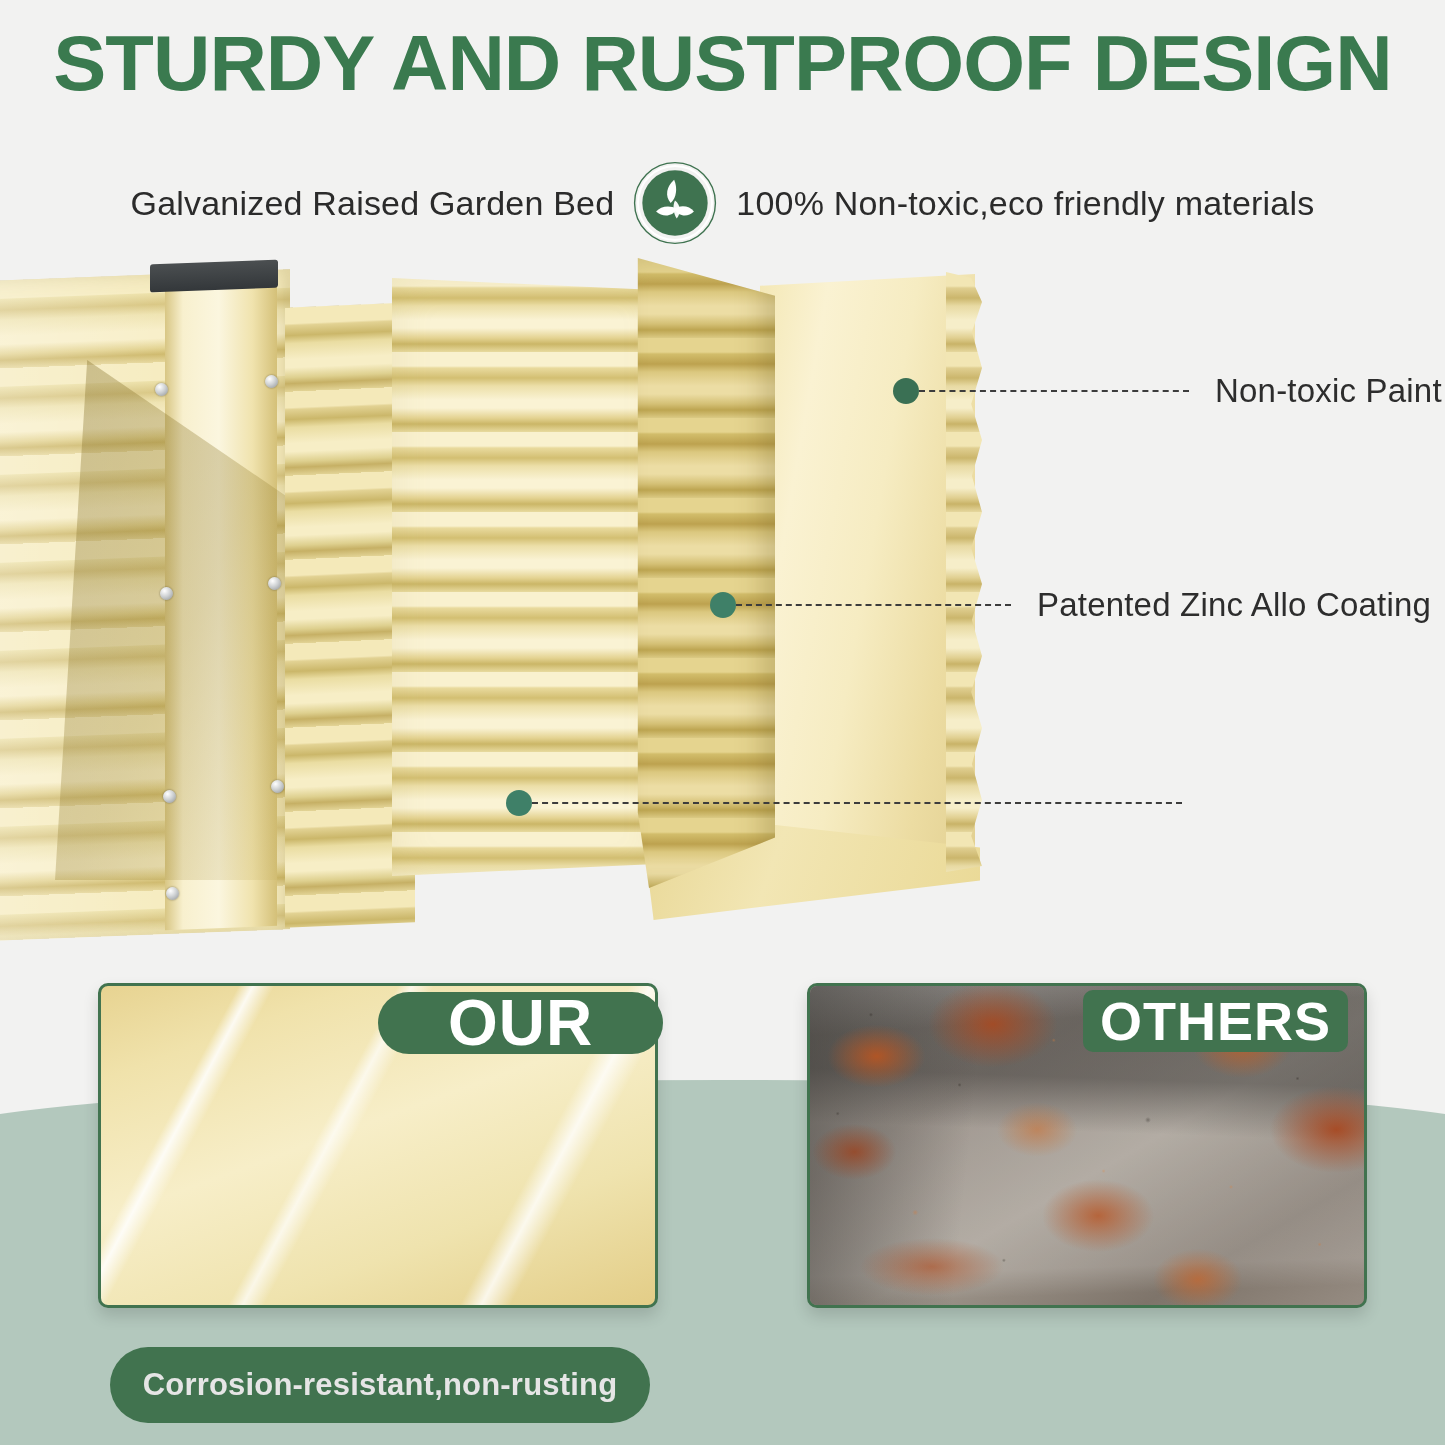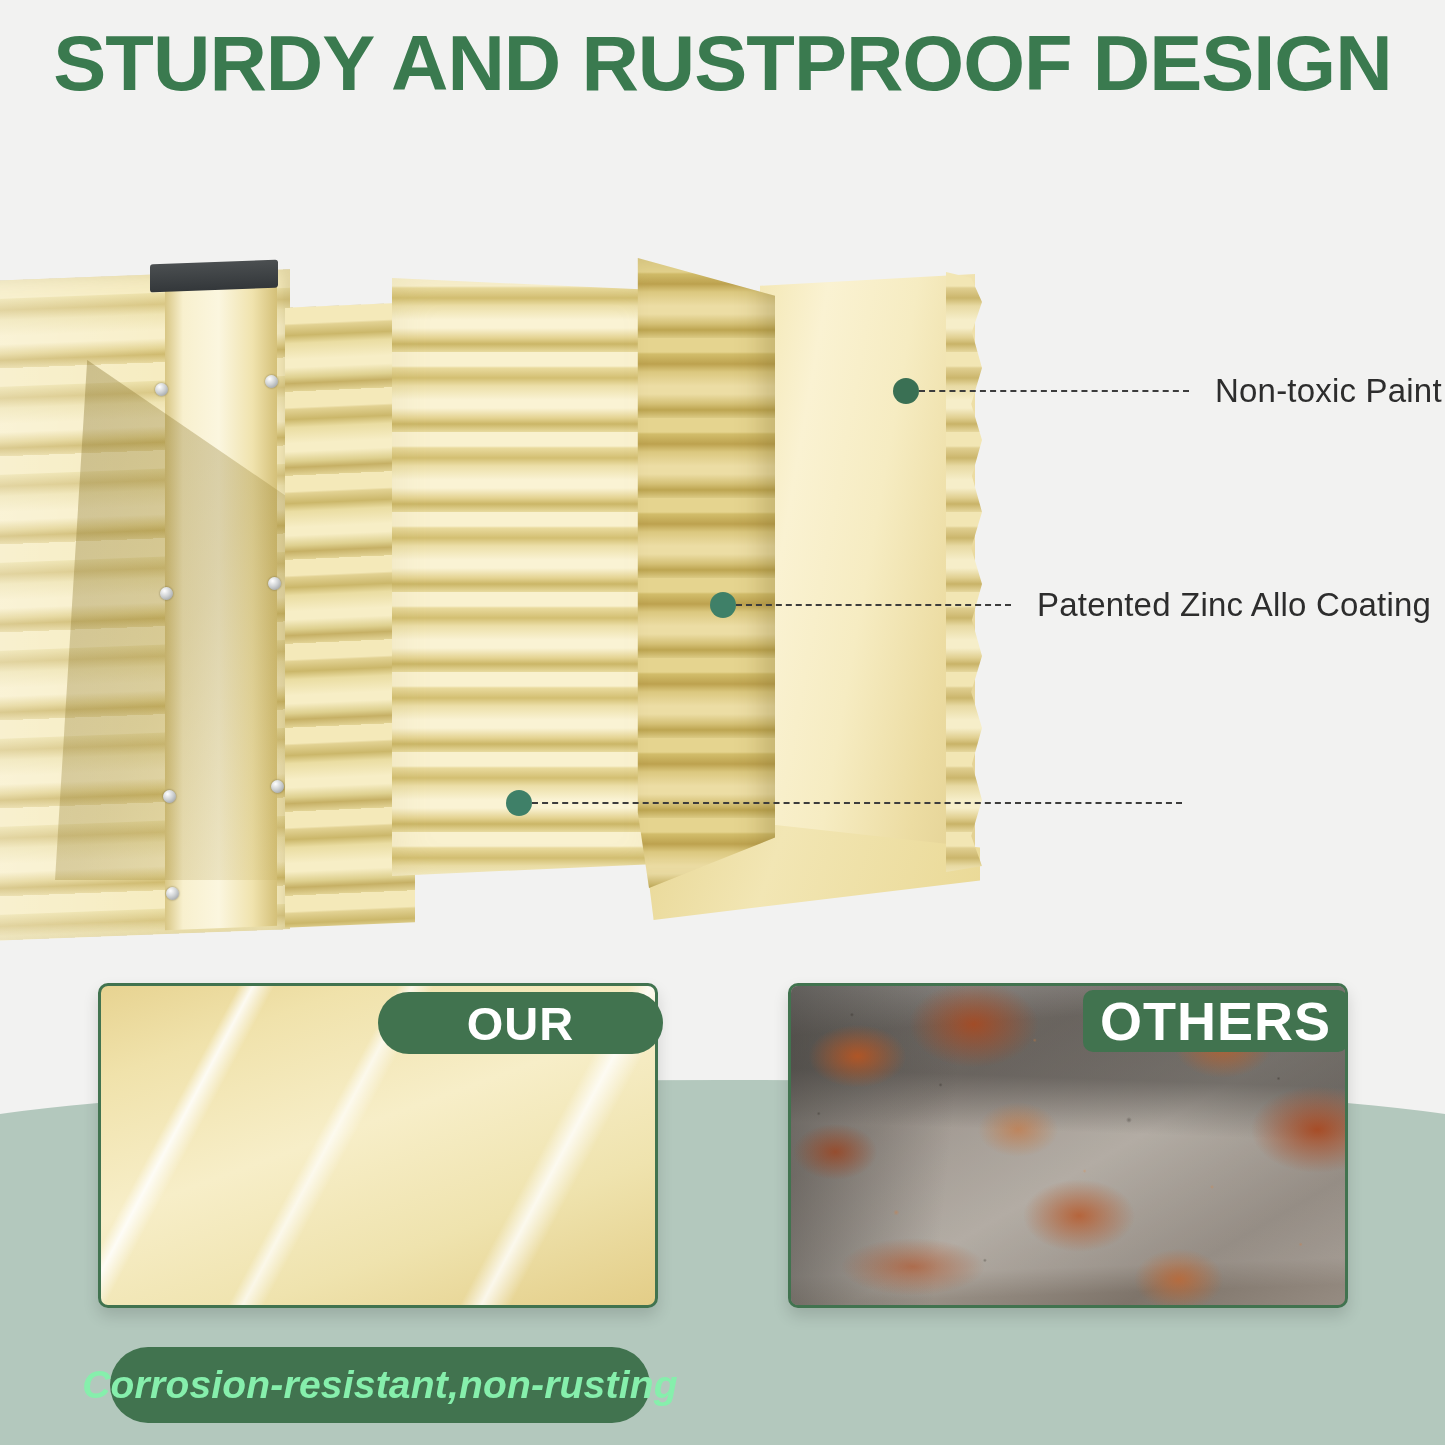--- a/index.html
+++ b/index.html
@@ -230,20 +230,21 @@
     font-size:33px;
     color:#2d2d2d;
     white-space:nowrap;
     letter-spacing:0.2px;
   }
 
   
   .cmp {
     position:absolute;
     z-index:7;
+    padding-left:19px;
   }
   .card {
     position:absolute;
     border:3px solid #41734f;
     border-radius:10px;
     overflow:hidden;
     box-shadow:0 8px 16px rgba(0,0,0,.14);
   }
   .card-our {
     background:
@@ -292,52 +293,70 @@
   .tag {
     position:absolute;
     background:#41734f;
     color:#ffffff;
     font-weight:bold;
     display:flex; align-items:center; justify-content:center;
     z-index:9;
   }
   .tag-our {
     border-radius:40px;
-    font-size:47px;
+    font-size:64px;
     letter-spacing:1px;
   }
   .tag-others {
     border-radius:10px 10px 10px 10px;
     font-size:54px;
     letter-spacing:1px;
   }
 
   .pill {
     position:absolute;
     background:#41734f;
-    color:#86efac;
+    color:#e5e5e5;
     border-radius:44px;
     display:flex; align-items:center; justify-content:center;
-    font-size:39px;
+    font-size:31px;
     font-weight:bold;
     z-index:9;
     letter-spacing:0.2px;
     white-space:nowrap;
-    font-style:italic;
   }
 </style>
 </head>
 <body>
 
 <div id="stage">
 
   <div class="sage-bg"></div>
 
   <div class="title">STURDY AND RUSTPROOF DESIGN</div>
 
+  <div class="subrow">
+    <span class="sub-text">Galvanized Raised Garden Bed</span>
+
+    <span class="eco-badge">
+      <svg viewBox="0 0 100 100" width="86" height="86">
+        <circle cx="50" cy="50" r="47" fill="none" stroke="#3f7350" stroke-width="1.6"></circle>
+        <circle cx="50" cy="50" r="43" fill="none" stroke="#ffffff" stroke-width="2.4"></circle>
+        <circle cx="50" cy="50" r="38" fill="#3f7350"></circle>
+        <g fill="#ffffff">
+          <path d="M49 23 C40 31 38 42 45 50 C52 44 53 32 49 23 Z"></path>
+          <path d="M28 60 C36 67 47 66 52 57 C44 52 33 54 28 60 Z"></path>
+          <path d="M72 60 C67 53 56 52 49 57 C54 66 65 67 72 60 Z"></path>
+          <path d="M50 47 C47 53 48 62 52 68 C57 62 57 52 50 47 Z" opacity="0.95"></path>
+        </g>
+      </svg>
+    </span>
+
+    <span class="sub-text">100% Non-toxic,eco friendly materials</span>
+  </div>
 
   <div class="product-area">
     <div class="wall-left"></div>
     <div class="wall-left2"></div>
     <div class="wall-mid"></div>
 
     <div class="sheet-a">
       <div class="sheet-a-inner"></div>
     </div>
     <div class="sheet-a-shadow"></div>

